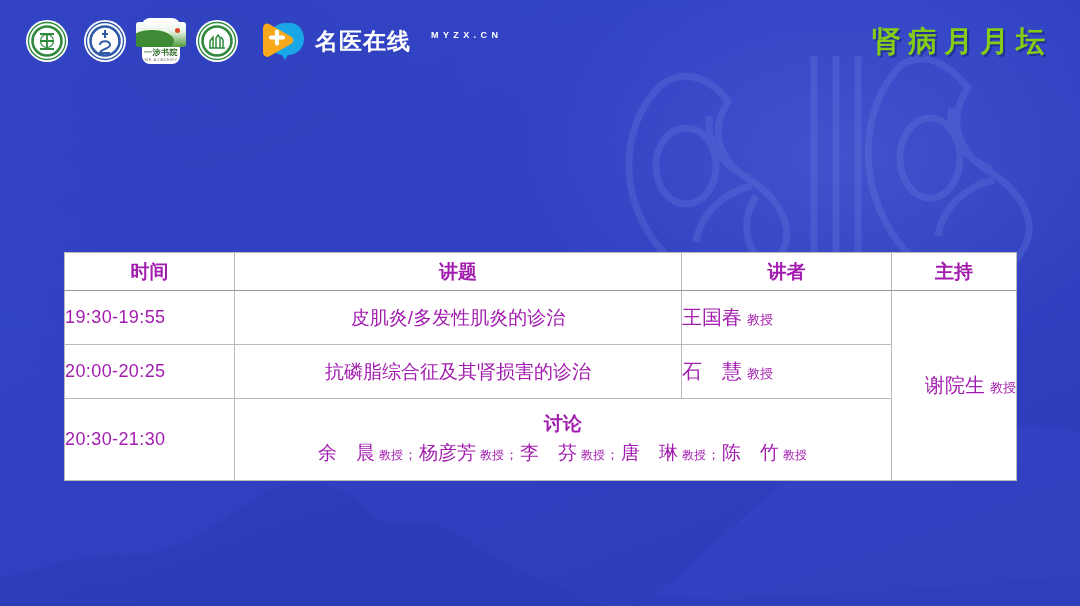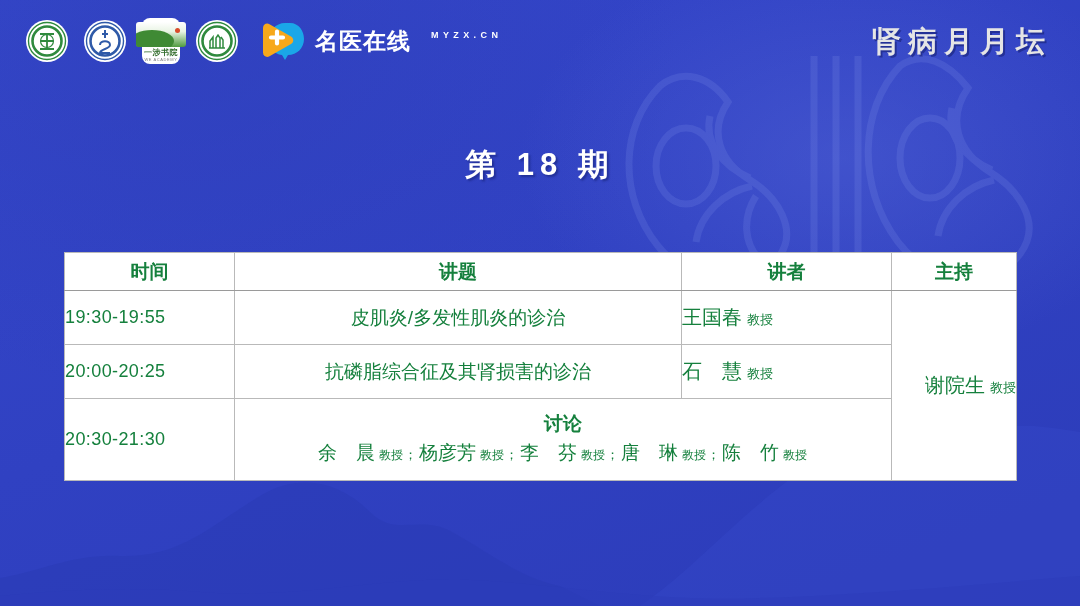--- a/index.html
+++ b/index.html
@@ -158,21 +158,21 @@
   .myzx-en {
     color: #ffffff;
     font-size: 9px;
     line-height: 12px;
     letter-spacing: 4.4px;
     font-weight: bold;
     padding-left: 20px;
   }
 
   .brand-title {
-    color: #e5e5e5;
+    color: #84cc16;
     font-size: 29px;
     line-height: 34px;
     font-weight: bold;
     letter-spacing: 7px;
     text-shadow: 2px 2px 0 rgba(20,30,110,0.55);
     padding-right: 6px;
     white-space: nowrap;
   }
 
   
@@ -213,21 +213,21 @@
   table.schedule {
     width: 952px;
     border-collapse: collapse;
     background: #ffffff;
     border: 1px solid #8f9bd0;
     table-layout: fixed;
   }
   table.schedule td, table.schedule th {
     border: 1px solid #b9b9b9;
     padding: 0;
-    color: #15803d;
+    color: #a21caf;
     font-weight: normal;
   }
   table.schedule thead th {
     height: 38px;
     font-size: 19px;
     font-weight: bold;
     border-bottom: 1px solid #9a9a9a;
   }
   .col-time   { width: 170px; }
   .col-topic  { width: 447px; }
@@ -363,21 +363,20 @@
           <div class="myzx-en">MYZX.CN</div>
         </div>
       </div>
 
     </div>
 
     <div class="brand-title">肾病月月坛</div>
   </div>
 
   <div class="title-block">
-    <div class="issue-line">第 18 期</div>
   </div>
 
   <div class="schedule-wrap">
     <table class="schedule">
       <colgroup>
         <col class="col-time">
           <col class="col-topic">
           <col class="col-speaker">
           <col class="col-host">
       </colgroup>

